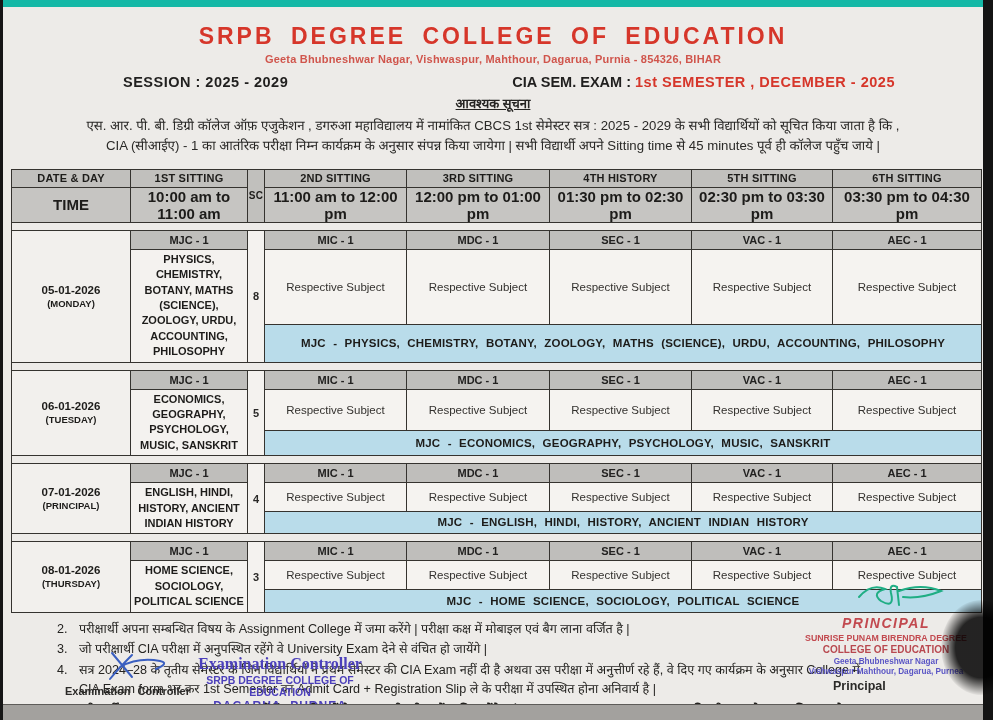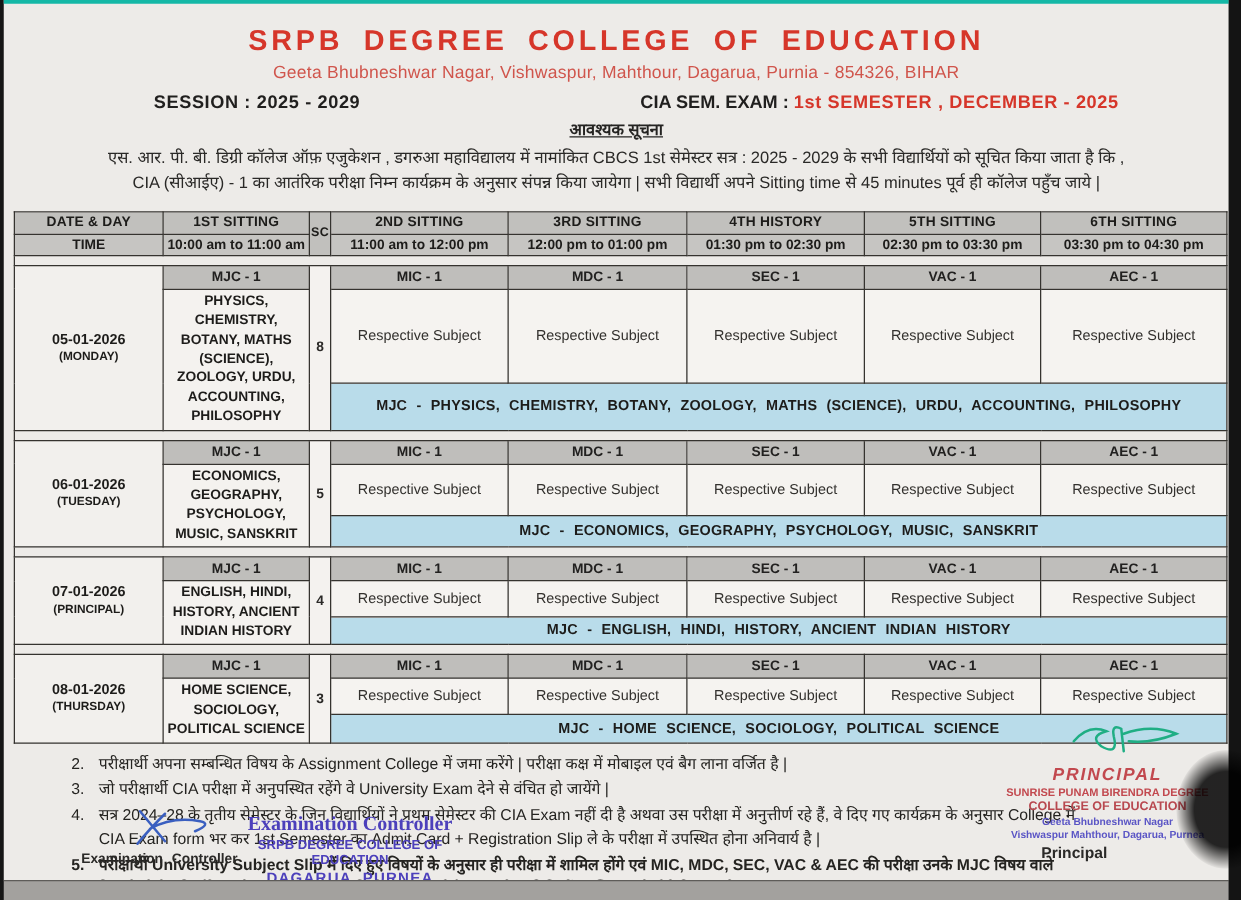--- a/index.html
+++ b/index.html
@@ -6,42 +6,42 @@
   html,body { width:993px; height:720px; }
   body {
     font-family:"Liberation Sans","DejaVu Sans",sans-serif;
     background:#161616;
     position:relative;
     overflow:hidden;
   }
   .page {
     position:absolute; left:3px; top:0; width:980px; height:704px;
     background:#edebe8;
-    border-top:3px solid #14b8a6;
+    border-top:7px solid #14b8a6;
   }
   .bottom-strip { position:absolute; left:3px; top:704px; width:980px; height:16px; background:#a3a19e; border-top:1.5px solid #5e5c59; }
   .right-edge { position:absolute; right:0; top:0; width:10px; height:720px; background:#141414; }
   .corner-shadow { position:absolute; right:-28px; top:600px; width:80px; height:95px; background:radial-gradient(ellipse at center, #000 45%, rgba(0,0,0,0) 72%); border-radius:50%; opacity:.85; }
 
   
   .hdr { text-align:center; padding-top:16px; }
   .college-name { color:#d6362a; font-size:23px; font-weight:bold; letter-spacing:3px; word-spacing:7px; }
-  .college-addr { color:#d0554c; font-size:14px; font-weight:normal; margin-top:3px; letter-spacing:.2px; }
+  .college-addr { color:#d0554c; font-size:11px; font-weight:bold; margin-top:3px; letter-spacing:.2px; }
   .session-row { display:flex; margin:9px 48px 0 120px; font-size:14.5px; font-weight:bold; color:#201f1e; }
   .session-label { letter-spacing:.5px; }
   .exam-wrap { margin-left:auto; margin-right:40px; }
   .exam-value { color:#d6362a; letter-spacing:.5px; }
   .notice-title { text-align:center; font-size:13px; margin-top:4px; color:#252422; text-decoration:underline; font-weight:bold; }
   .notice-par { font-size:13.2px; color:#2a2927; margin:4px 14px 12px 14px; text-align:center; line-height:1.55; }
 
   
   table.tt { border-collapse:collapse; table-layout:fixed; margin:7px 0 0 8px; width:970px; }
   table.tt td { border:1.6px solid #35332f; text-align:center; vertical-align:middle; overflow:hidden; }
   td.hd { background:#c1c0bd; font-weight:bold; font-size:11px; color:#1d1c1a; letter-spacing:.2px; }
-  td.time { background:#c6c5c2; font-weight:bold; font-size:11px; color:#1d1c1a; }
+  td.time { background:#c6c5c2; font-weight:bold; font-size:15px; color:#1d1c1a; }
   td.course { background:#bfbebb; font-weight:bold; font-size:11px; color:#222120; height:19px; }
   td.datecell { background:#f2f0ed; font-weight:bold; font-size:11.5px; color:#1d1c1a; }
   .daysub { font-size:9.5px; margin-top:2px; }
   td.subjects { background:#f4f2ef; font-weight:bold; font-size:11px; color:#1d1c1a; line-height:1.4; padding:2px 3px; }
   td.sc-num { background:#f4f2ef; font-size:11px; font-weight:bold; color:#2a2927; }
   td.resp { background:#f5f3f0; font-size:11.5px; color:#33312e; }
   td.band { background:#b9dcea; font-weight:bold; font-size:11.5px; color:#1d1c1a; height:21px; letter-spacing:.2px; word-spacing:4px; }
   tr.gap td { border-left:1.6px solid #35332f; border-right:1.6px solid #35332f; background:#edebe8; height:8px; }
 
   

